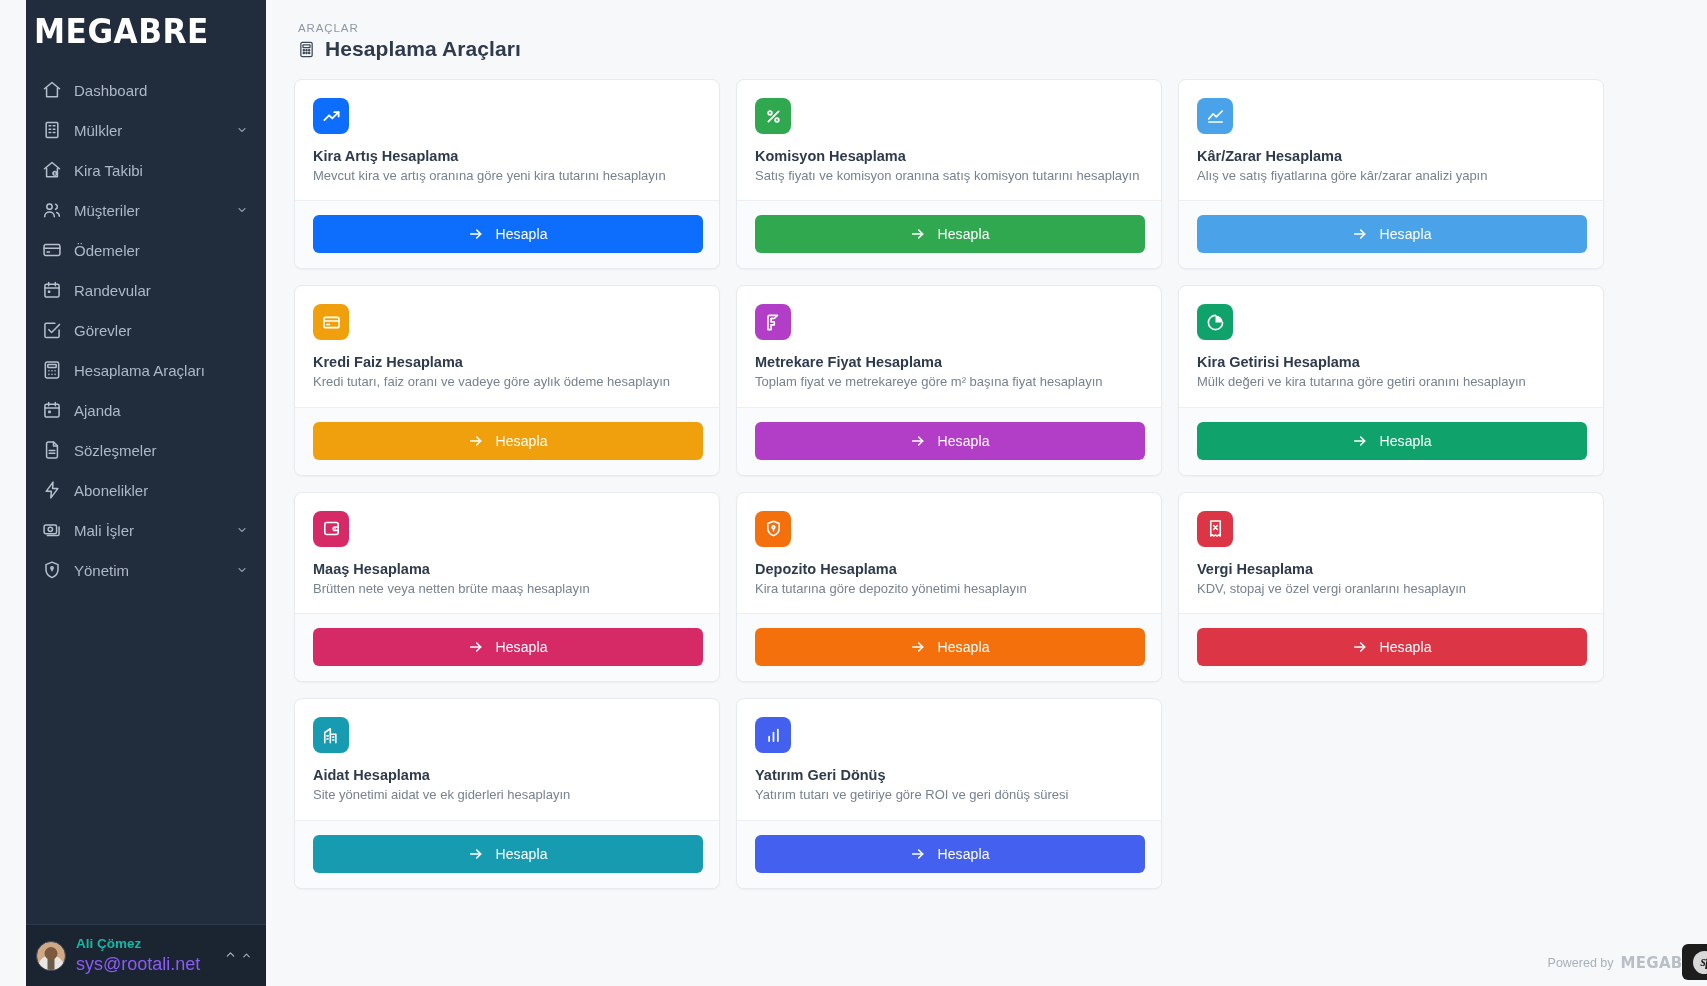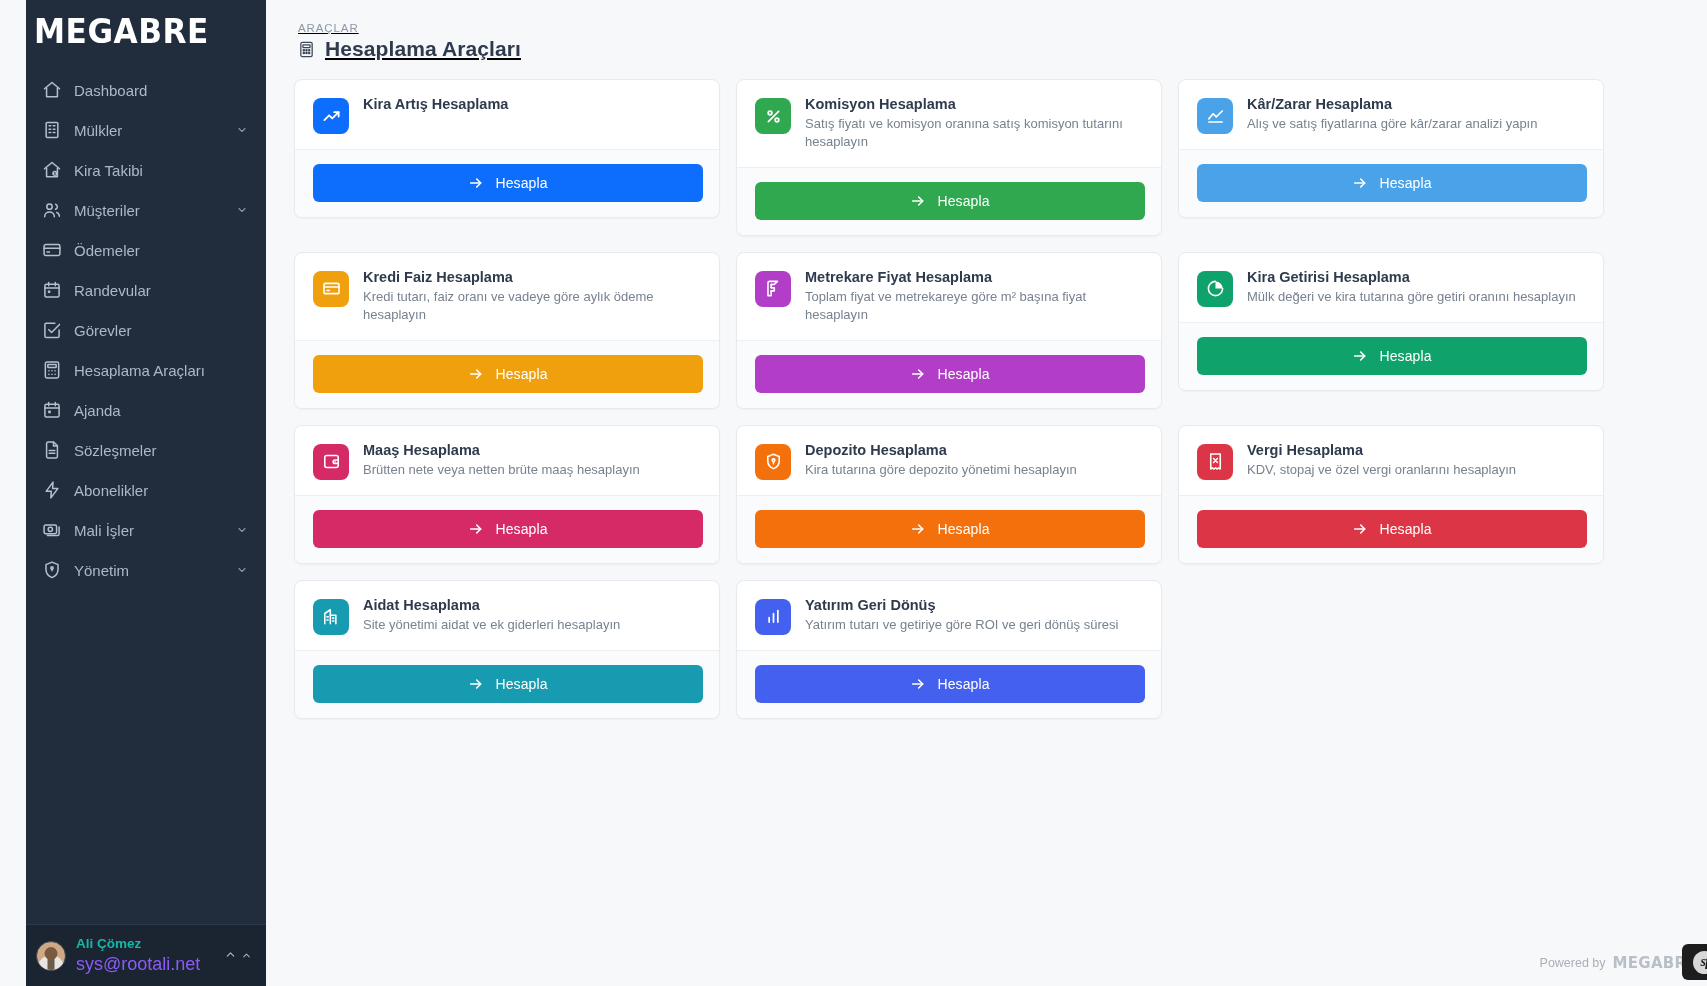--- a/index.html
+++ b/index.html
@@ -115,21 +115,21 @@
   .user-chevs { display: flex; gap: 4px; align-items: center; color: #aab4c2; }
 
   
   .main {
     flex: 1 1 auto;
     background: #f7f8fa;
     position: relative;
     overflow: hidden;
     padding: 22px 26px 0 28px;
   }
-  .page-head { margin: 0 0 18px 4px; text-decoration: underline; }
+  .page-head { margin: 0 0 18px 4px; }
   .eyebrow {
     font-size: 11.5px;
     letter-spacing: 0.9px;
     color: #8d97a6;
     margin-bottom: 3px;
   }
   .page-title-row { display: flex; align-items: center; gap: 10px; }
   .page-title-row .tico { color: #3c4758; display: flex; }
   .page-title {
     font-size: 21px;
@@ -152,20 +152,21 @@
     border: 1px solid #e7eaee;
     border-radius: 8px;
     overflow: hidden;
     box-shadow: 0 1px 2px rgba(16,24,40,0.04);
   }
   .card-body {
     display: flex;
     gap: 14px;
     padding: 16px 16px 15px 18px;
     align-items: flex-start;
+    flex-direction: column;
   }
   .card-icon {
     width: 36px; height: 36px;
     flex: 0 0 36px;
     border-radius: 8px;
     display: flex; align-items: center; justify-content: center;
     color: #fff;
     margin-top: 2px;
   }
   .card-icon svg { display: block; }
@@ -199,21 +200,21 @@
     color: #ffffff;
     font-size: 14px;
     font-family: inherit;
     cursor: pointer;
     letter-spacing: 0.1px;
   }
   .calc-btn .arw { display: flex; }
 
   .footer {
     position: absolute;
-    right: 36px;
+    right: 28px;
     bottom: 14px;
     display: flex;
     align-items: center;
     gap: 7px;
     font-size: 12.5px;
     color: #a9b0b9;
   }
   .footer .fbrand {
     font-size: 15px;
     font-weight: 800;
@@ -466,20 +467,21 @@
         <div class="card">
           <div class="card-body">
             <div class="card-icon" style="background:#0d6efd">
               <svg width="19" height="19" viewBox="0 0 24 24" fill="none" stroke="currentColor" stroke-width="2.3" stroke-linecap="round" stroke-linejoin="round">
                 <polyline points="3 16.5 9 10.5 13 14.5 21 6.5"></polyline>
                 <polyline points="15.5 6.5 21 6.5 21 12"></polyline>
               </svg>
             </div>
             <div class="card-text">
               <div class="card-title">Kira Artış Hesaplama</div>
+              <div class="card-desc">Mevcut kira ve artış oranına göre yeni kira tutarını hesaplayın</div>
             </div>
           </div>
           <div class="card-foot">
             <button class="calc-btn" style="background:#0d6efd">
               <span class="arw">
                 <svg width="16" height="16" viewBox="0 0 24 24" fill="none" stroke="currentColor" stroke-width="2.4" stroke-linecap="round" stroke-linejoin="round">
                   <line x1="4" y1="12" x2="19" y2="12"></line>
                   <polyline points="13 6 19 12 13 18"></polyline>
                 </svg>
               </span>

